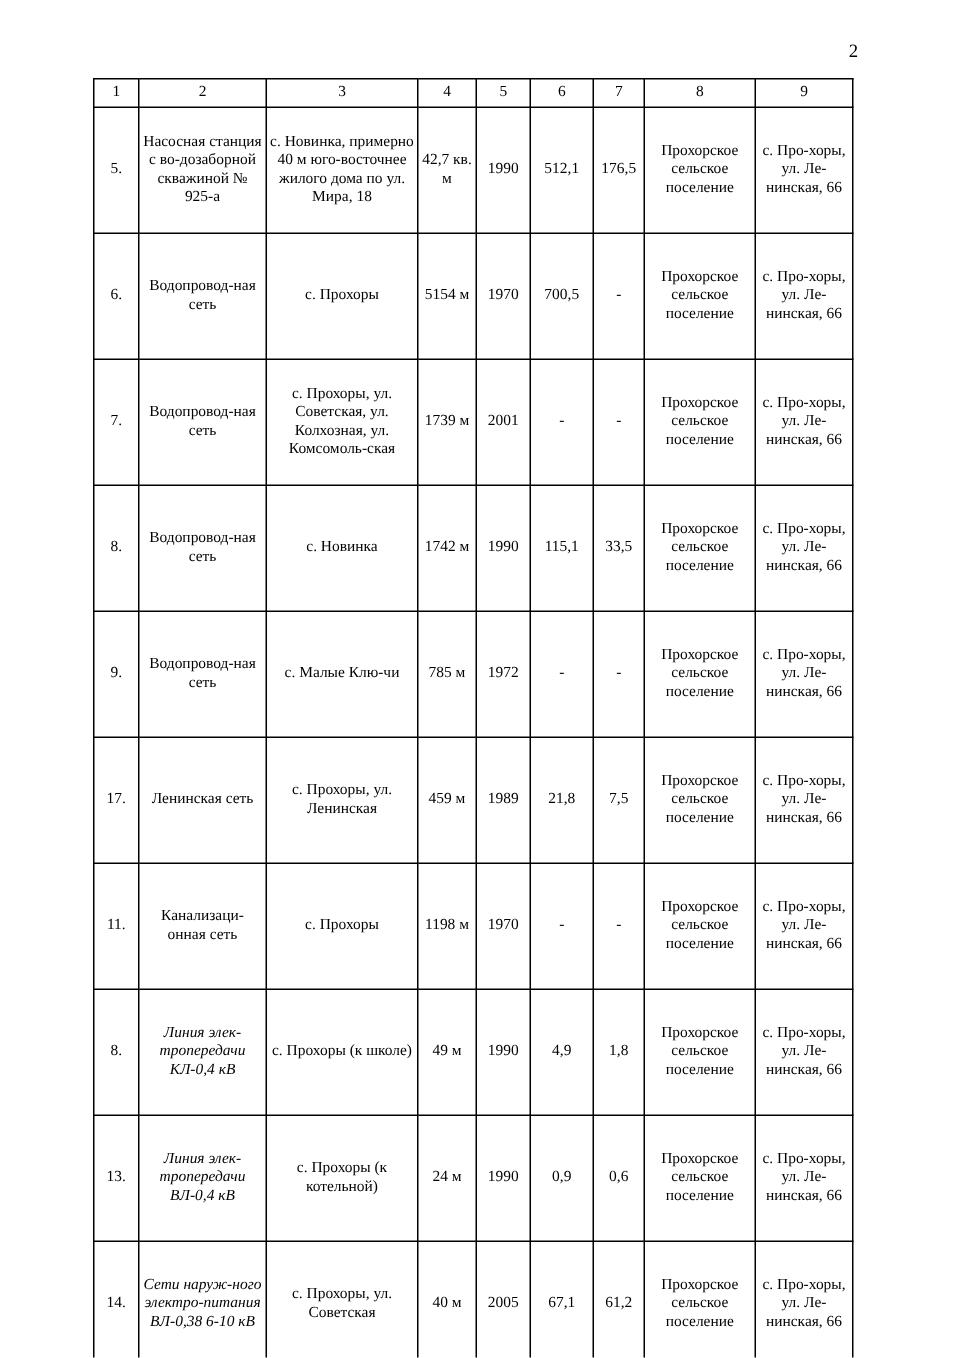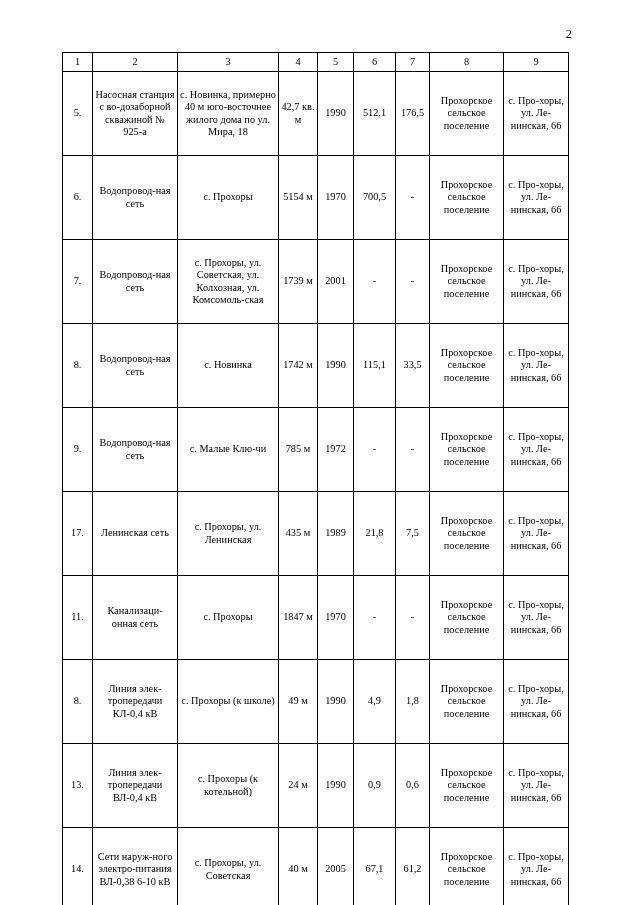--- a/index.html
+++ b/index.html
@@ -57,21 +57,21 @@
   col.c4 { width: 39px; }
   col.c5 { width: 36px; }
   col.c6 { width: 42px; }
   col.c7 { width: 34px; }
   col.c8 { width: 74px; }
   col.c9 { width: 65px; }
   td.cell-addr { vertical-align: top; padding-top: 4px; }
   td.cell-num  { vertical-align: middle; }
   td.cell-owner { vertical-align: top; padding-top: 4px; }
   td.cell-place { vertical-align: top; padding-top: 4px; }
-  .italic { }
+  .italic { font-style: italic; }
   .r-tall { height: 84px; }
 </style>
 </head>
 <body>
 
 <div class="page">
 
   <div class="page-number">2</div>
 
   <table class="doc-table">
@@ -156,33 +156,33 @@
         <td class="cell-num">-</td>
         <td class="cell-num">-</td>
         <td class="cell-owner">Прохорское сельское поселение</td>
         <td class="cell-place">с. Про-хоры, ул. Ле-нинская, 66</td>
       </tr>
 
       <tr class="r-tall">
         <td class="cell-owner">17.</td>
         <td class="cell-addr">Ленинская сеть</td>
         <td class="cell-addr">с. Прохоры, ул. Ленинская</td>
-        <td class="cell-num">435 м</td>
+        <td class="cell-num">459 м</td>
         <td class="cell-num">1989</td>
         <td class="cell-num">21,8</td>
         <td class="cell-num">7,5</td>
         <td class="cell-owner">Прохорское сельское поселение</td>
         <td class="cell-place">с. Про-хоры, ул. Ле-нинская, 66</td>
       </tr>
 
       <tr class="r-tall">
         <td class="cell-owner">11.</td>
         <td class="cell-addr">Канализаци-онная сеть</td>
         <td class="cell-addr">с. Прохоры</td>
-        <td class="cell-num">1847 м</td>
+        <td class="cell-num">1198 м</td>
         <td class="cell-num">1970</td>
         <td class="cell-num">-</td>
         <td class="cell-num">-</td>
         <td class="cell-owner">Прохорское сельское поселение</td>
         <td class="cell-place">с. Про-хоры, ул. Ле-нинская, 66</td>
       </tr>
 
       <tr class="r-tall">
         <td class="cell-owner">8.</td>
         <td class="cell-addr italic">Линия элек-тропередачи КЛ-0,4 кВ</td>

